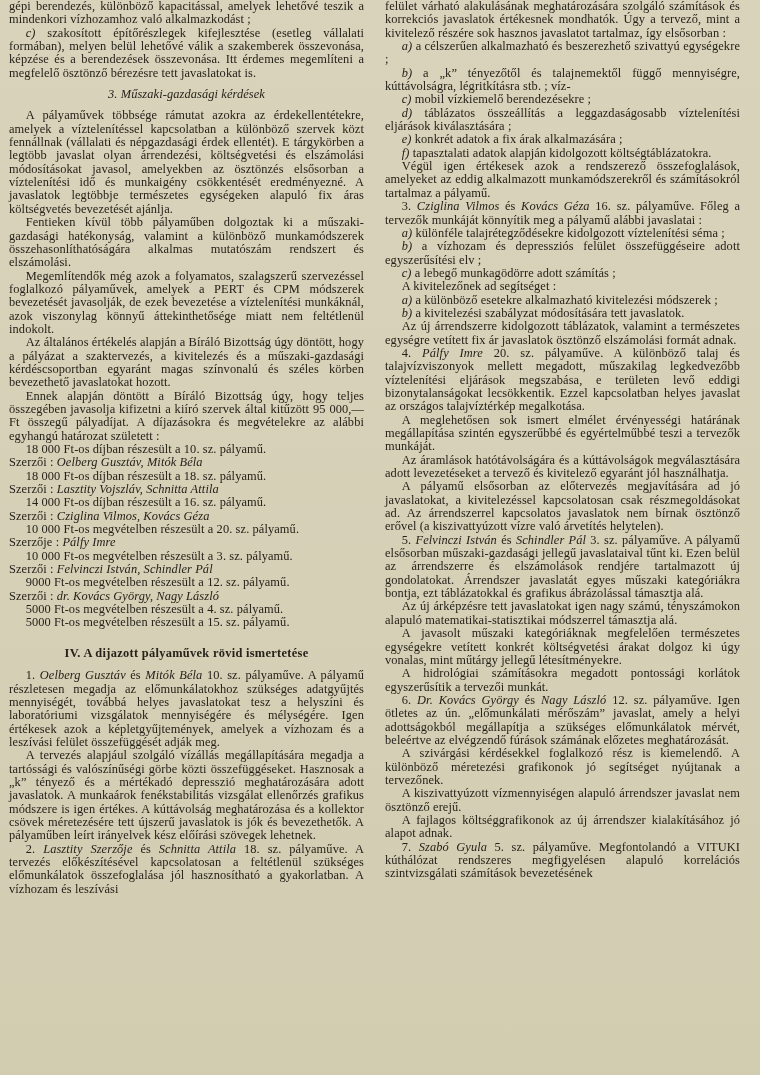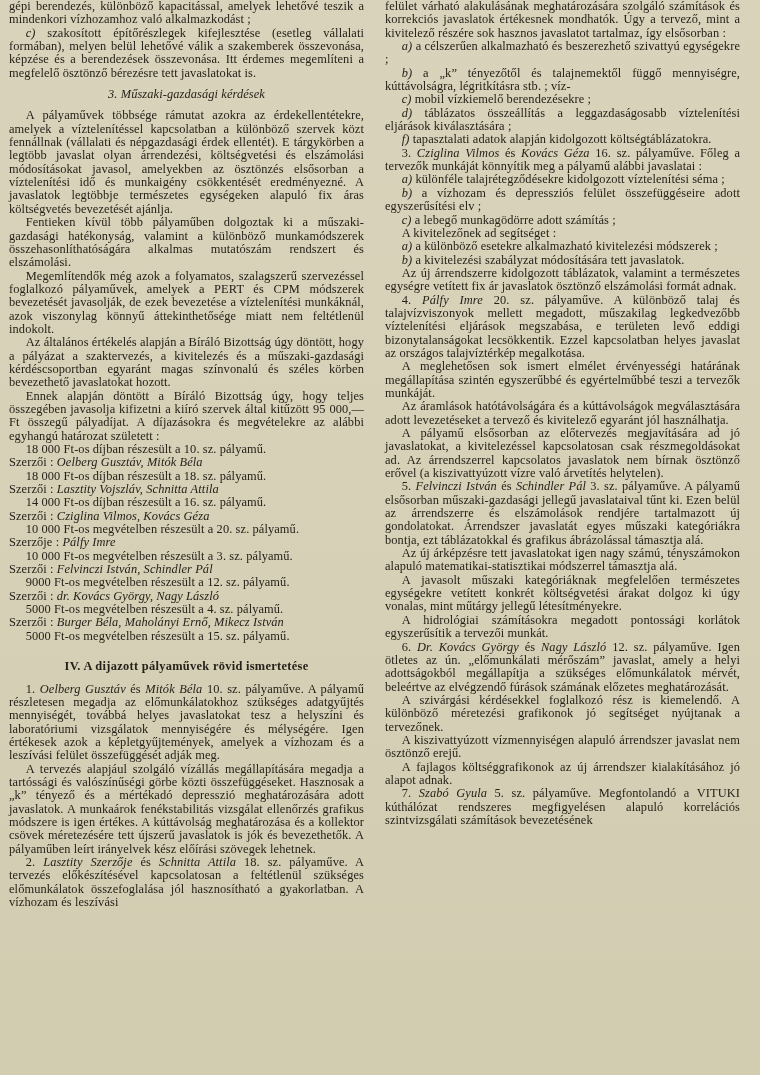--- a/index.html
+++ b/index.html
@@ -52,34 +52,35 @@
       <p class="para auth"><span>Szerzői : </span><span class="it">Lasztity Vojszláv, Schnitta Attila</span></p>
       <p class="para amt"><span>14 000 Ft-os díjban részesült a 16. sz. pályamű.</span></p>
       <p class="para auth"><span>Szerzői : </span><span class="it">Cziglina Vilmos, Kovács Géza</span></p>
       <p class="para amt"><span>10 000 Ft-os megvételben részesült a 20. sz. pályamű.</span></p>
       <p class="para auth"><span>Szerzője : </span><span class="it">Pálfy Imre</span></p>
       <p class="para amt"><span>10 000 Ft-os megvételben részesült a 3. sz. pályamű.</span></p>
       <p class="para auth"><span>Szerzői : </span><span class="it">Felvinczi István, Schindler Pál</span></p>
       <p class="para amt"><span>9000 Ft-os megvételben részesült a 12. sz. pályamű.</span></p>
       <p class="para auth"><span>Szerzői : </span><span class="it">dr. Kovács György, Nagy László</span></p>
       <p class="para amt"><span>5000 Ft-os megvételben részesült a 4. sz. pályamű.</span></p>
-      <p class="para auth"><span>Szerzői : </span><span class="it">Burger Béla, Maholányi Ernő, Mikecz István</span></p>
       <p class="para amt"><span>5000 Ft-os megvételben részesült a 15. sz. pályamű.</span></p>
       <p class="para h-b"><span>IV. A dijazott pályaművek rövid ismertetése</span></p>
       <p class="para p"><span>1. </span><span class="it">Oelberg Gusztáv</span><span> és </span><span class="it">Mitók Béla</span><span> 10. sz. pályaműve. A pályamű részletesen megadja az előmunkálatokhoz szükséges adatgyűjtés mennyiségét, továbbá helyes javaslatokat tesz a helyszíni és laboratóriumi vizsgálatok mennyiségére és mélységére. Igen értékesek azok a képletgyűjtemények, amelyek a vízhozam és a leszívási felület összefüggését adják meg.</span></p>
       <p class="para p"><span>A tervezés alapjául szolgáló vízállás megállapítására megadja a tartóssági és valószínűségi görbe közti összefüggéseket. Hasznosak a „k” tényező és a mértékadó depresszió meghatározására adott javaslatok. A munkaárok fenékstabilitás vizsgálat ellenőrzés grafikus módszere is igen értékes. A kúttávolság meghatározása és a kollektor csövek méretezésére tett újszerű javaslatok is jók és bevezethetők. A pályaműben leírt irányelvek kész előírási szövegek lehetnek.</span></p>
       <p class="para p"><span>2. </span><span class="it">Lasztity Szerzője</span><span> és </span><span class="it">Schnitta Attila</span><span> 18. sz. pályaműve. A tervezés előkészítésével kapcsolatosan a feltétlenül szükséges előmunkálatok összefoglalása jól hasznosítható a gyakorlatban. A vízhozam és leszívási</span></p>
     </div>
   <div class="col" id="col-right">
       <p class="para"><span>felület várható alakulásának meghatározására szolgáló számítások és korrekciós javaslatok értékesnek mondhatók. Úgy a tervező, mint a kivitelező részére sok hasznos javaslatot tartalmaz, így elsősorban :</span></p>
       <p class="para p gap"><span class="it">a) </span><span>a célszerűen alkalmazható és beszerezhető szivattyú egységekre ;</span></p>
       <p class="para p"><span class="it">b) </span><span>a „k” tényezőtől és talajnemektől függő mennyiségre, kúttávolságra, légritkításra stb. ;  víz-</span></p>
       <p class="para p"><span class="it">c) </span><span>mobil vízkiemelő berendezésekre ;</span></p>
       <p class="para p"><span class="it">d) </span><span>táblázatos összeállítás a leggazdaságosabb víztelenítési eljárások kiválasztására ;</span></p>
+      <p class="para p"><span class="it">e) </span><span>konkrét adatok a fix árak alkalmazására ;</span></p>
       <p class="para p"><span class="it">f) </span><span>tapasztalati adatok alapján kidolgozott költségtáblázatokra.</span></p>
+      <p class="para p gap"><span>Végül igen értékesek azok a rendszerező összefoglalások, amelyeket az eddig alkalmazott munkamódszerekről és számításokról tartalmaz a pályamű.</span></p>
       <p class="para p"><span>3. </span><span class="it">Cziglina Vilmos</span><span> és </span><span class="it">Kovács Géza</span><span> 16. sz. pályaműve. Főleg a tervezők munkáját könnyítik meg a pályamű alábbi javaslatai :</span></p>
       <p class="para p gap"><span class="it">a) </span><span>különféle talajrétegződésekre kidolgozott víztelenítési séma ;</span></p>
       <p class="para p"><span class="it">b) </span><span>a vízhozam és depressziós felület összefüggéseire adott egyszerűsítési elv ;</span></p>
       <p class="para p"><span class="it">c) </span><span>a lebegő munkagödörre adott számítás ;</span></p>
       <p class="para p"><span>A kivitelezőnek ad segítséget :</span></p>
       <p class="para p"><span class="it">a) </span><span>a különböző esetekre alkalmazható kivitelezési módszerek ;</span></p>
       <p class="para p"><span class="it">b) </span><span>a kivitelezési szabályzat módosítására tett javaslatok.</span></p>
       <p class="para p gap"><span>Az új árrendszerre kidolgozott táblázatok, valamint a természetes egységre vetített fix ár javaslatok ösztönző elszámolási formát adnak.</span></p>
       <p class="para p"><span>4. </span><span class="it">Pálfy Imre</span><span> 20. sz. pályaműve. A különböző talaj és talajvízviszonyok mellett megadott, műszakilag legkedvezőbb víztelenítési eljárások megszabása, e területen levő eddigi bizonytalanságokat lecsökkentik. Ezzel kapcsolatban helyes javaslat az országos talajvíztérkép megalkotása.</span></p>
       <p class="para p"><span>A meglehetősen sok ismert elmélet érvényességi határának megállapítása szintén egyszerűbbé és egyértelműbbé teszi a tervezők munkáját.</span></p>

